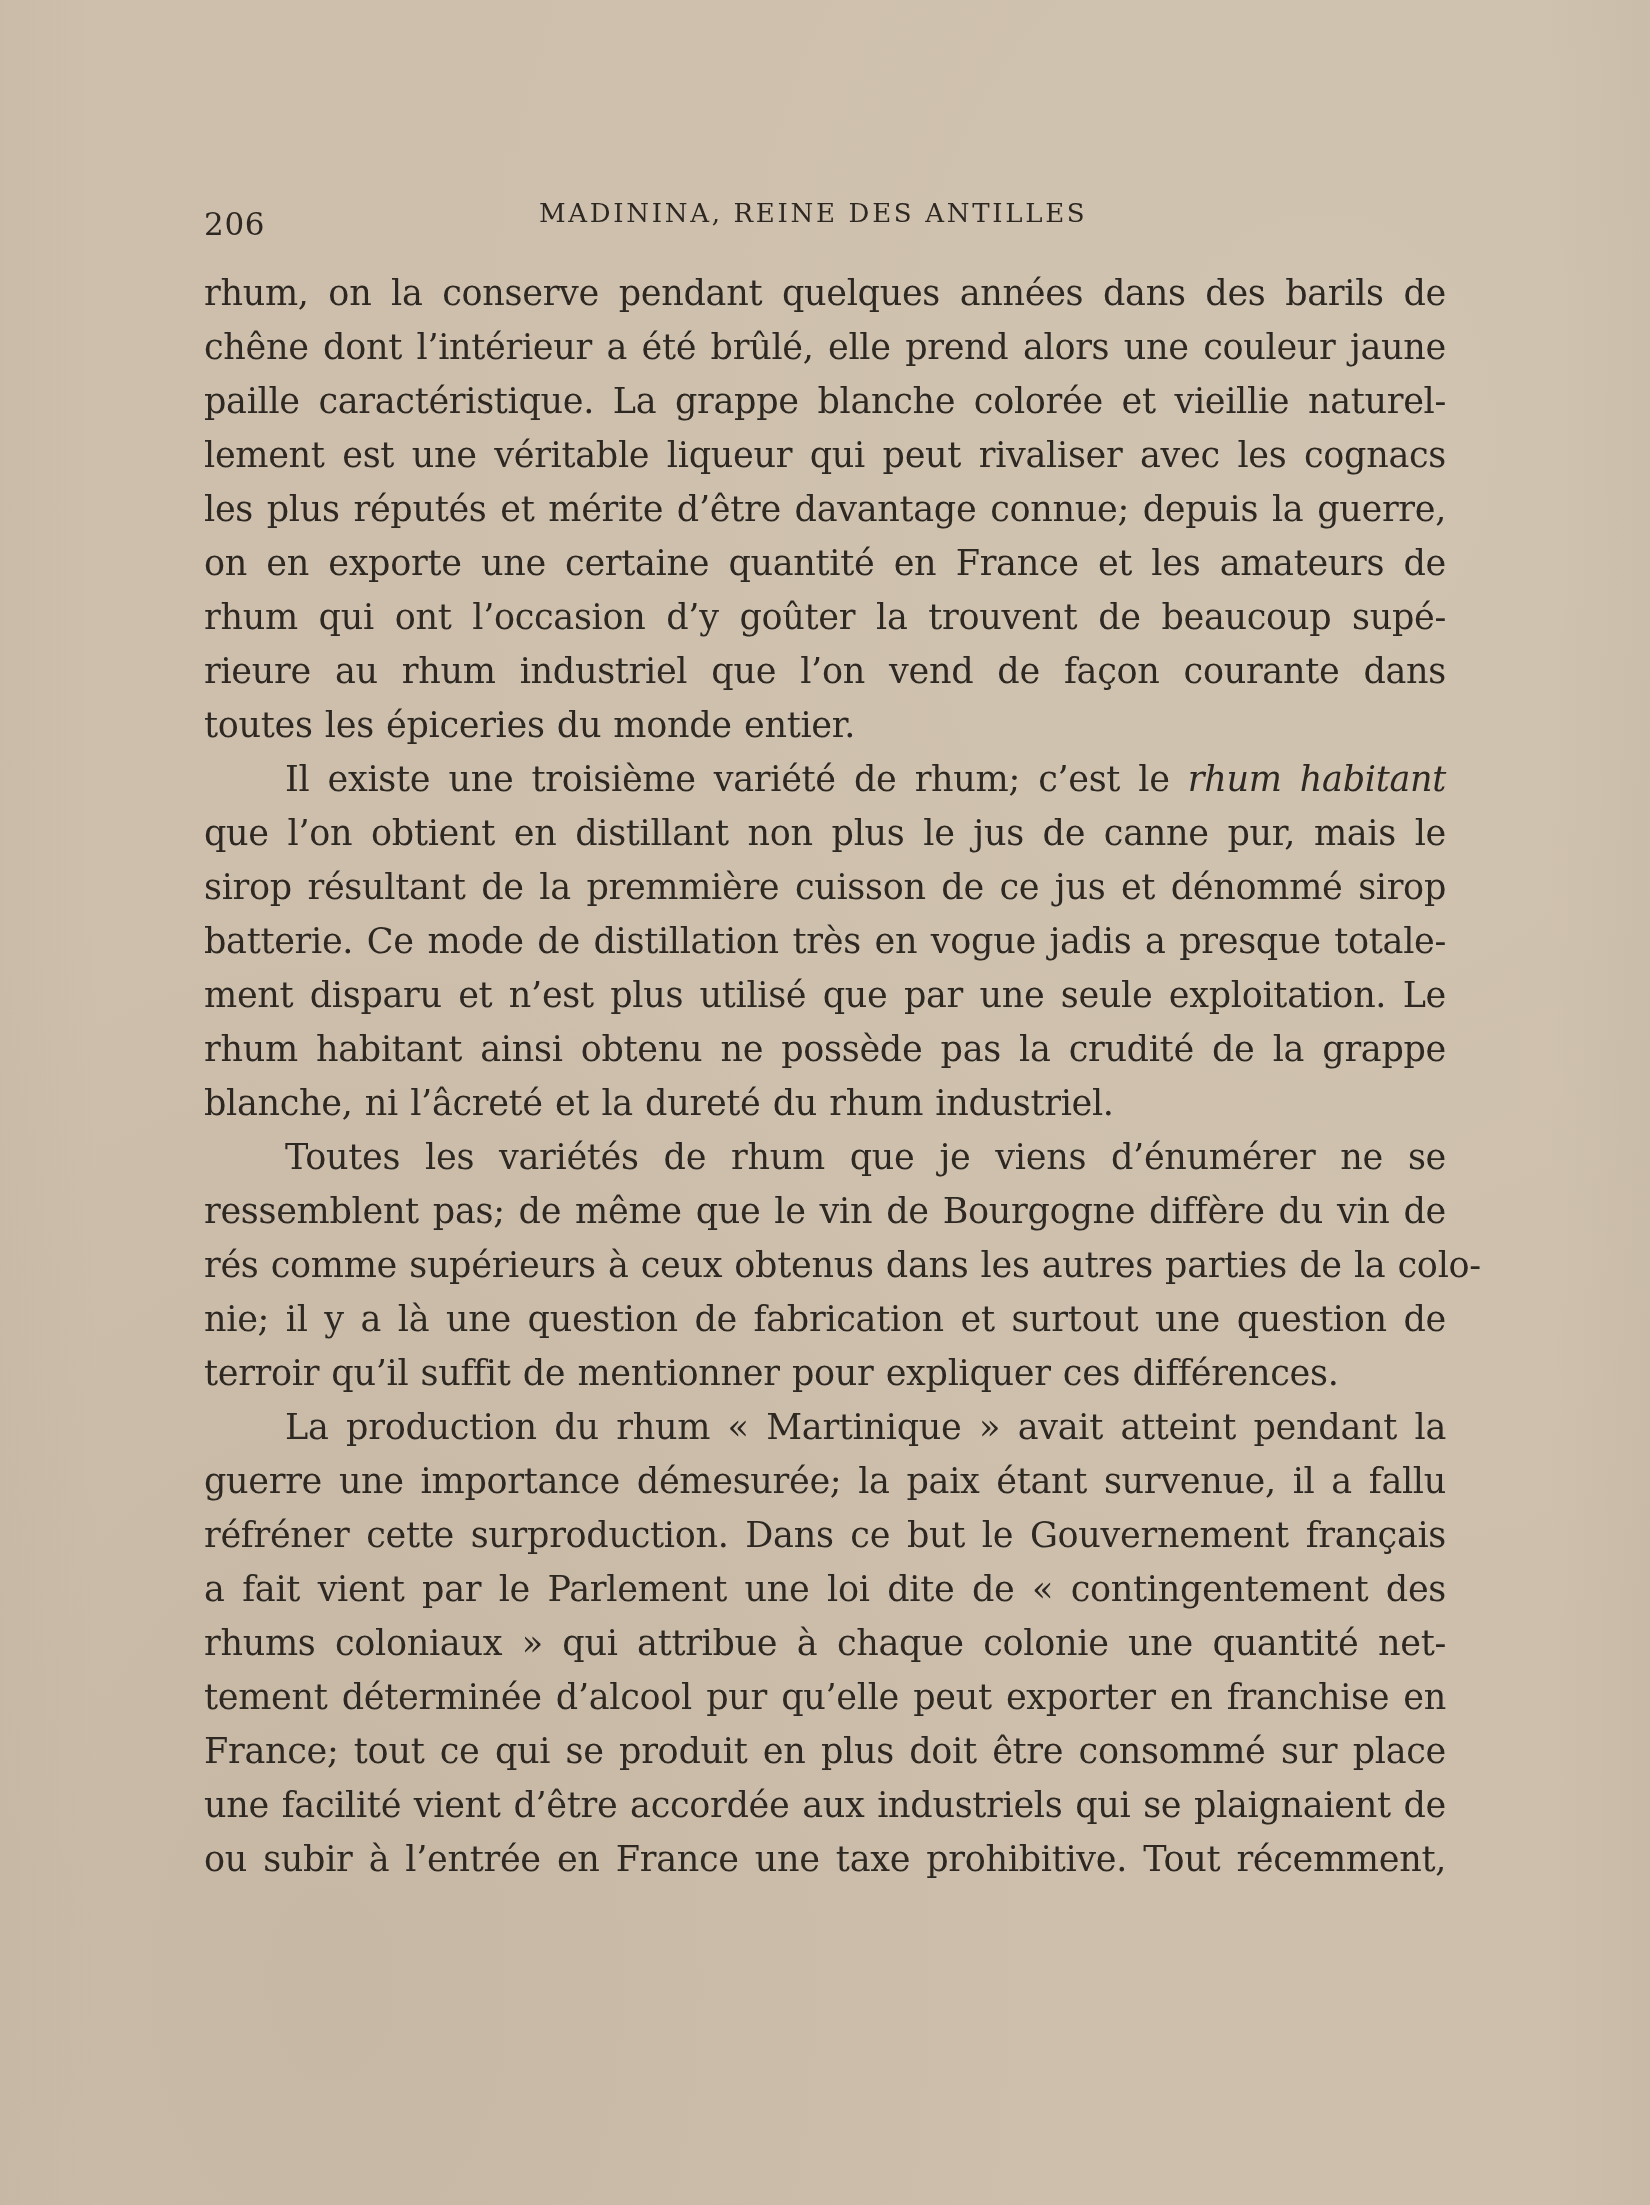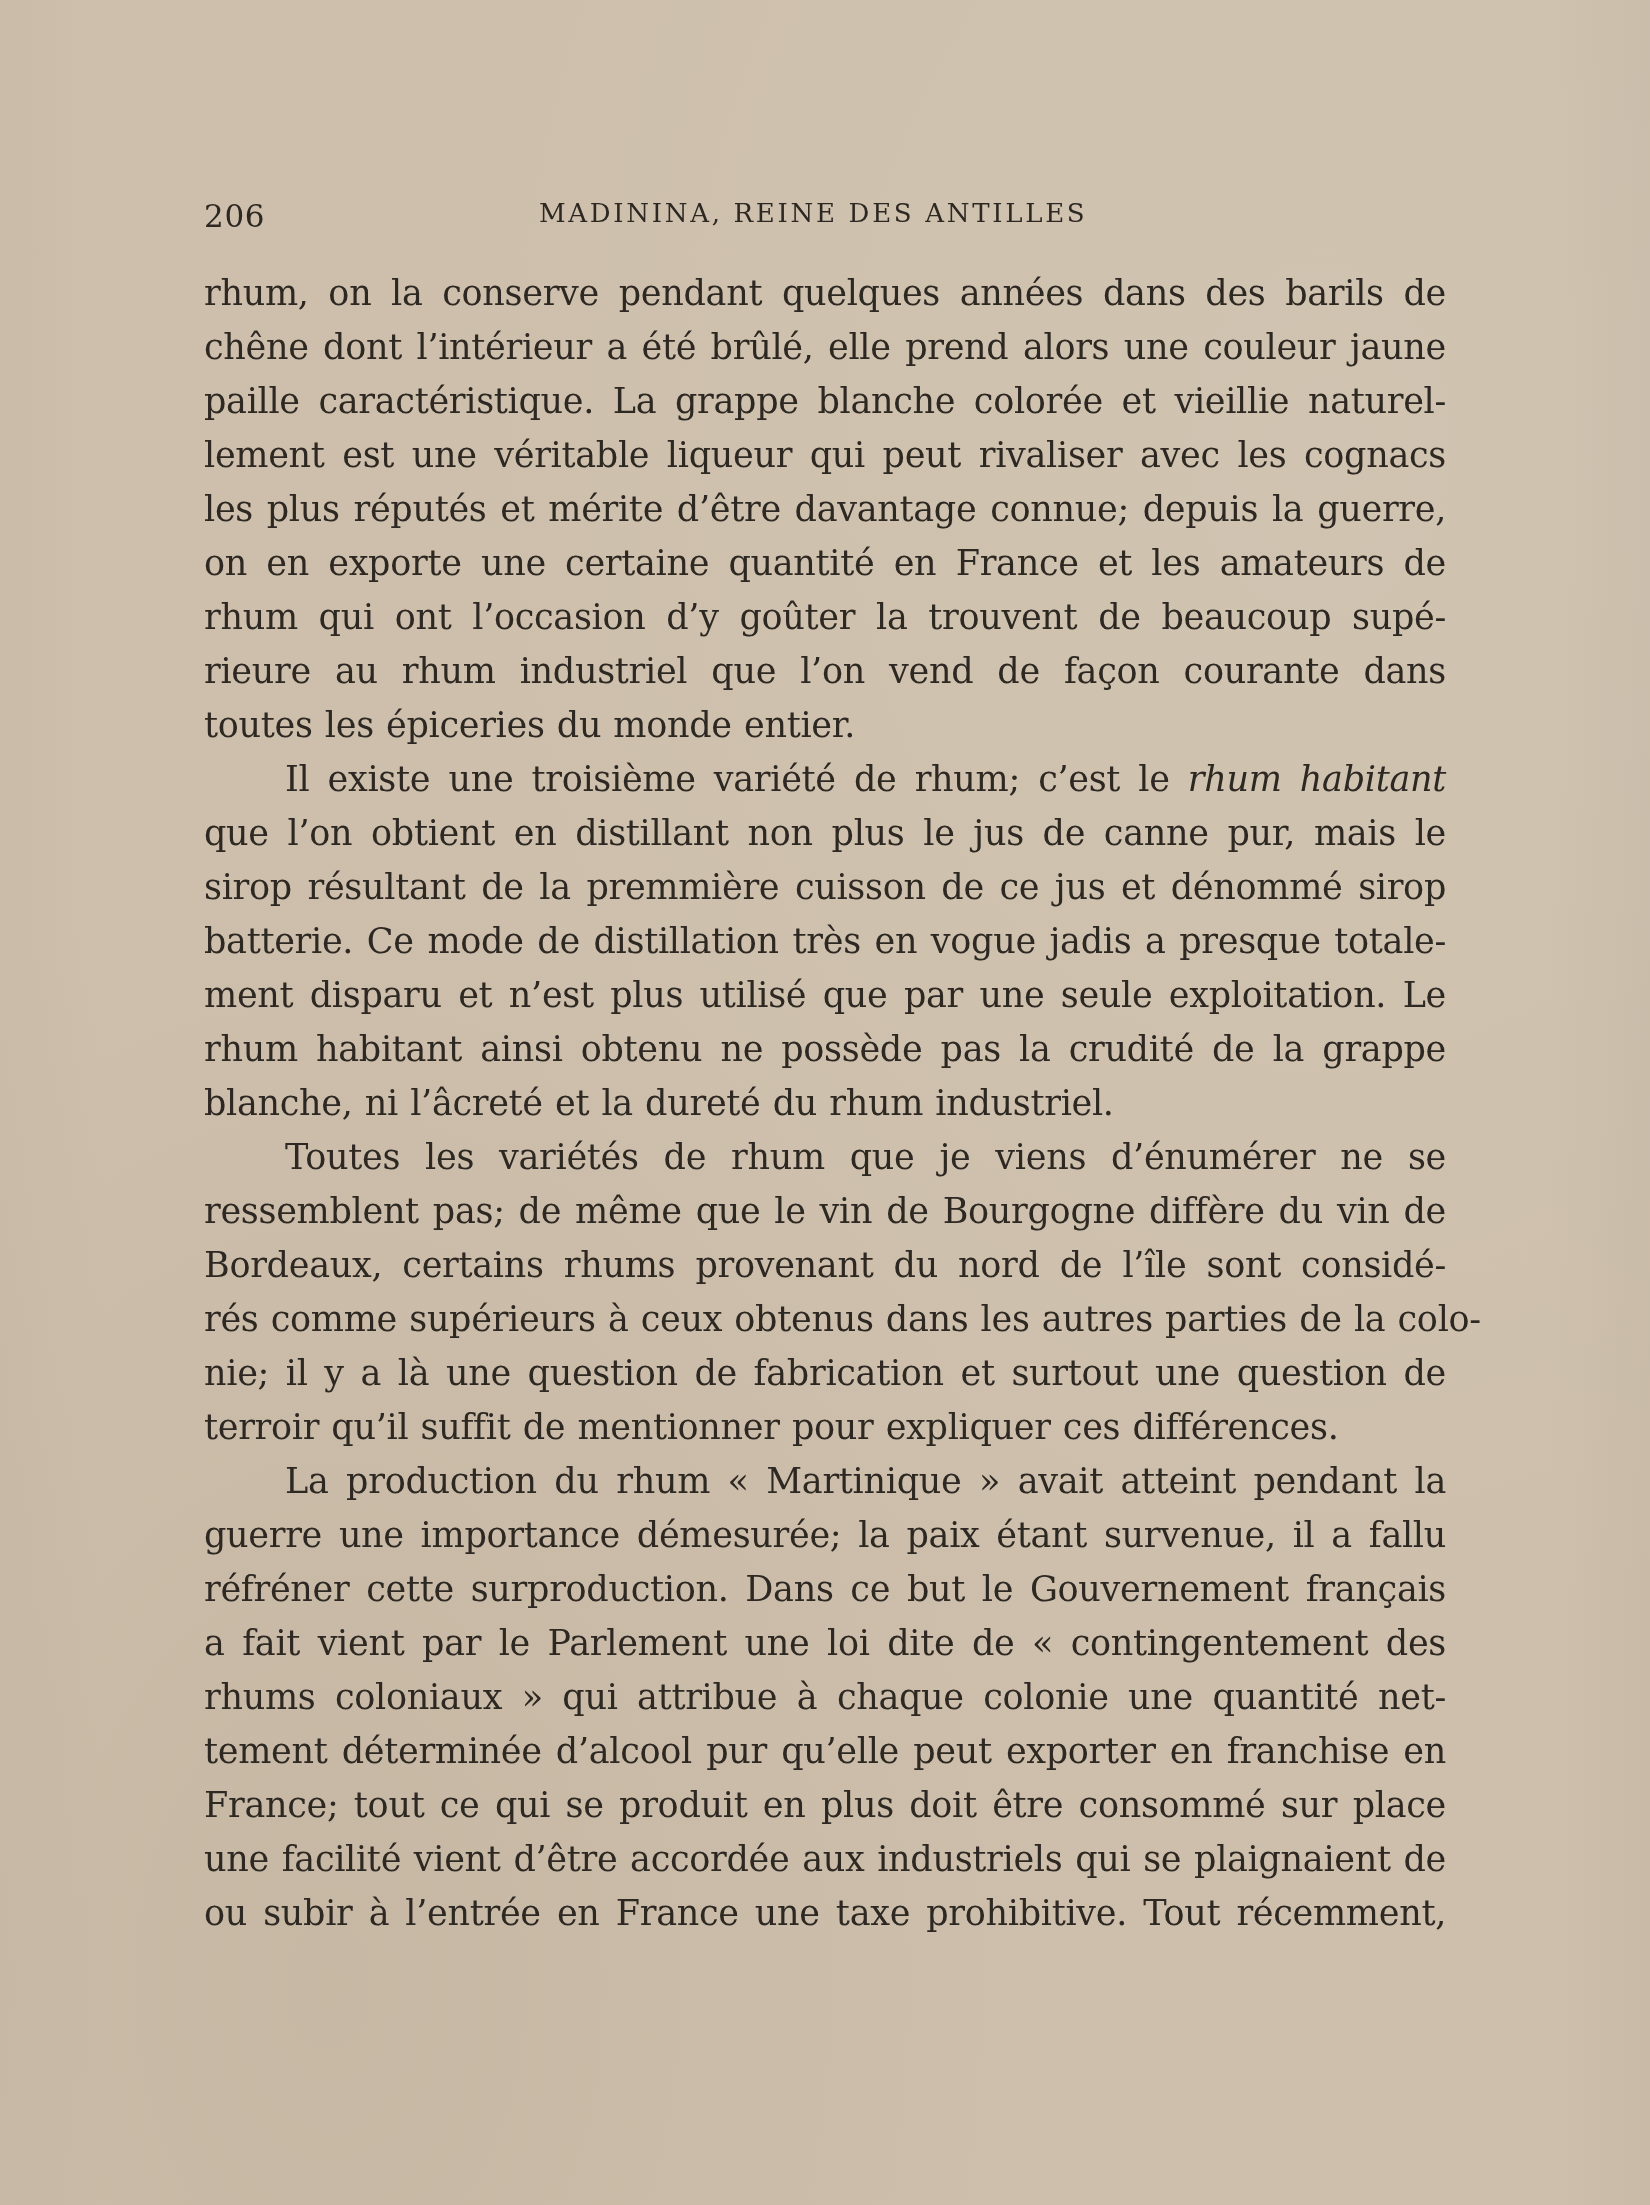--- a/index.html
+++ b/index.html
@@ -27,21 +27,21 @@
     }
     .running-head {
       position: relative;
       height: 41px;
       font-size: 27px;
       letter-spacing: 0.7px;
     }
     .page-number {
       position: absolute;
       left: 0;
-      top: 4px;
+      top: 12px;
       font-size: 31px;
     }
     .running-title {
       position: absolute;
       left: 335px;
       top: 4px;
       font-size: 26px;
       letter-spacing: 2.7px;
       font-variant: small-caps;
       text-transform: uppercase;
@@ -102,21 +102,20 @@
       <span class="line">sirop résultant de la premmière cuisson de ce jus et dénommé sirop</span>
       <span class="line">batterie. Ce mode de distillation très en vogue jadis a presque totale-</span>
       <span class="line">ment disparu et n’est plus utilisé que par une seule exploitation. Le</span>
       <span class="line">rhum habitant ainsi obtenu ne possède pas la crudité de la grappe</span>
       <span class="line last">blanche, ni l’âcreté et la dureté du rhum industriel.</span>
     </div>
 
     <div>
       <span class="line indent">Toutes les variétés de rhum que je viens d’énumérer ne se</span>
       <span class="line">ressemblent pas; de même que le vin de Bourgogne diffère du vin de</span>
-      <span class="line">Bordeaux, certains rhums provenant du nord de l’île sont considé-</span>
       <span class="line">rés comme supérieurs à ceux obtenus dans les autres parties de la colo-</span>
       <span class="line">nie; il y a là une question de fabrication et surtout une question de</span>
       <span class="line last">terroir qu’il suffit de mentionner pour expliquer ces différences.</span>
     </div>
 
     <div>
       <span class="line indent">La production du rhum « Martinique » avait atteint pendant la</span>
       <span class="line">guerre une importance démesurée; la paix étant survenue, il a fallu</span>
       <span class="line">réfréner cette surproduction. Dans ce but le Gouvernement français</span>
       <span class="line">a fait vient par le Parlement une loi dite de « contingentement des</span>

